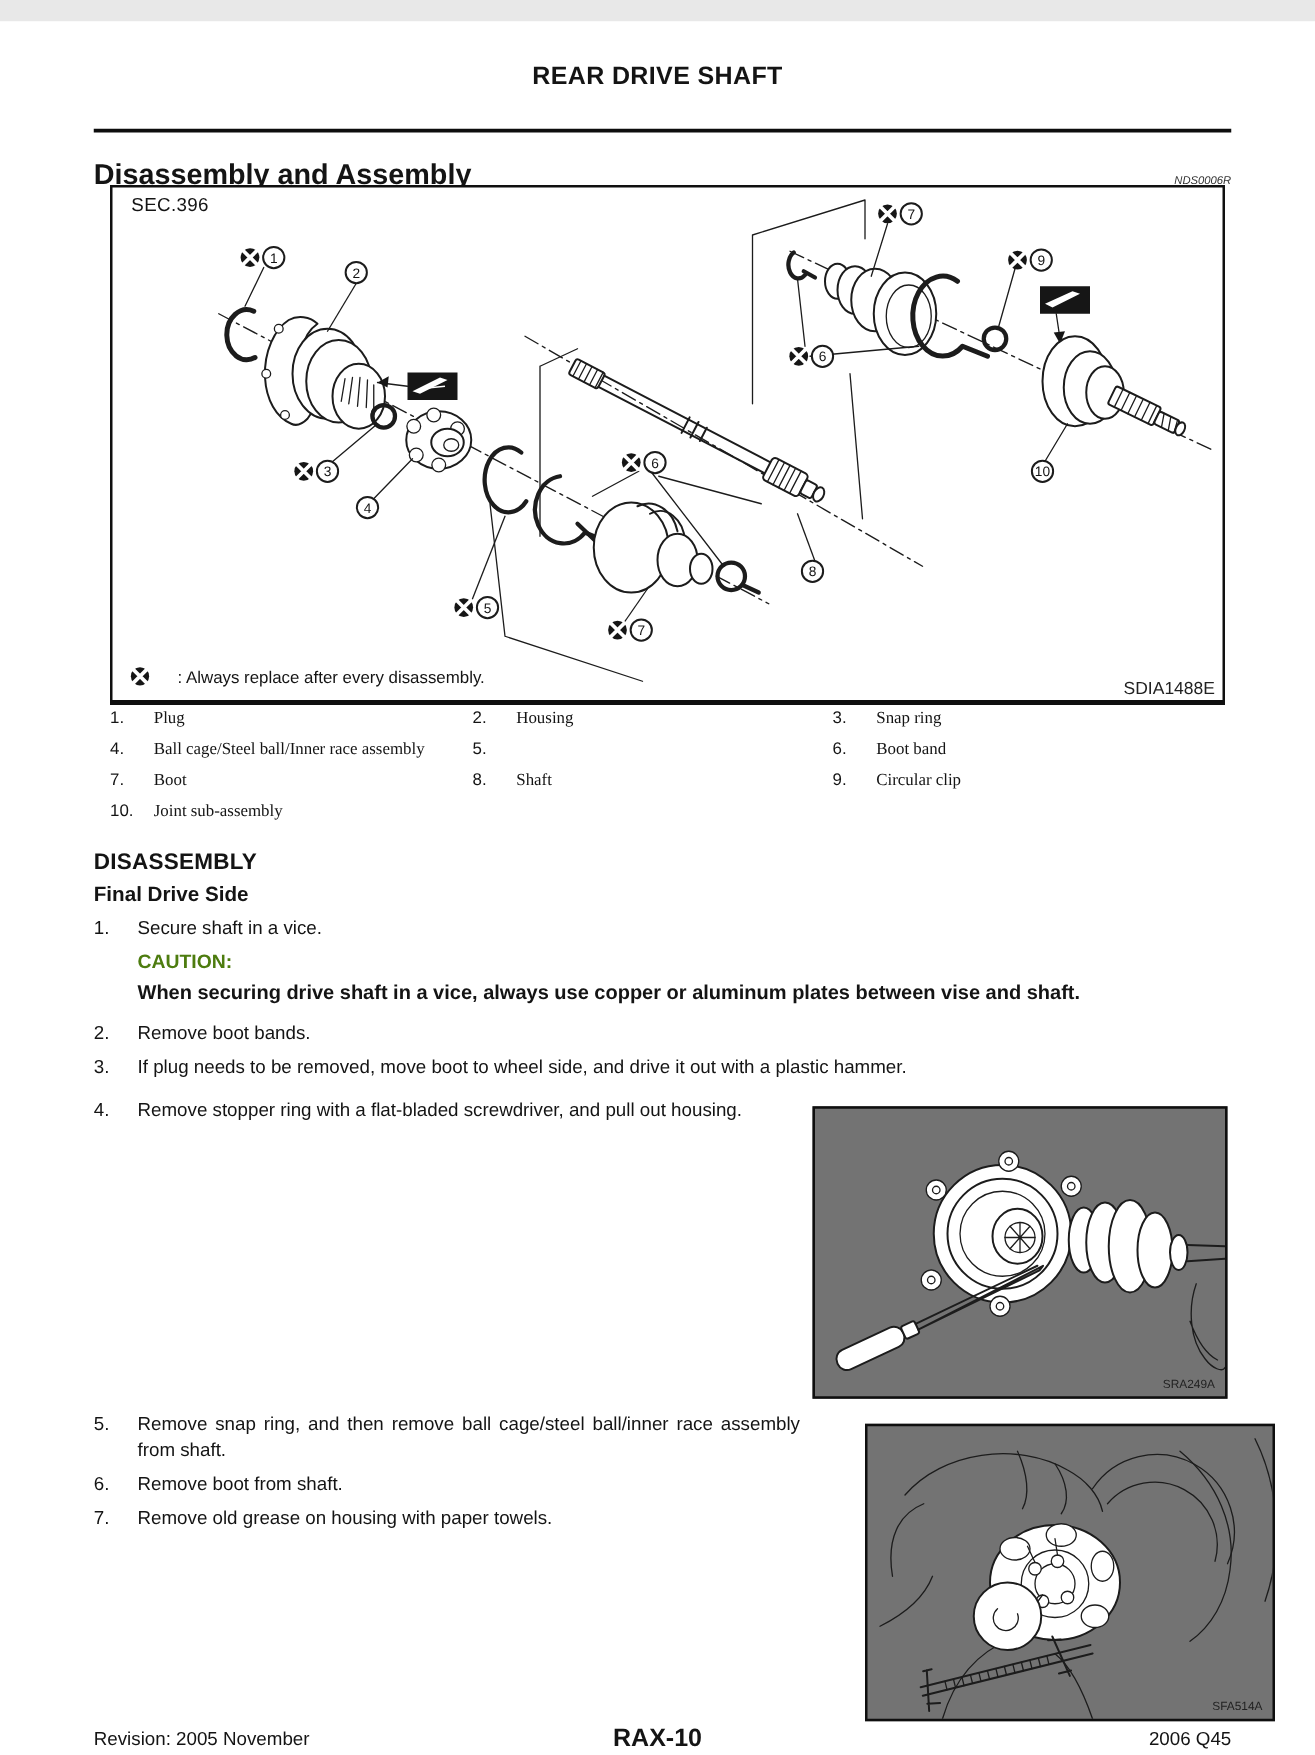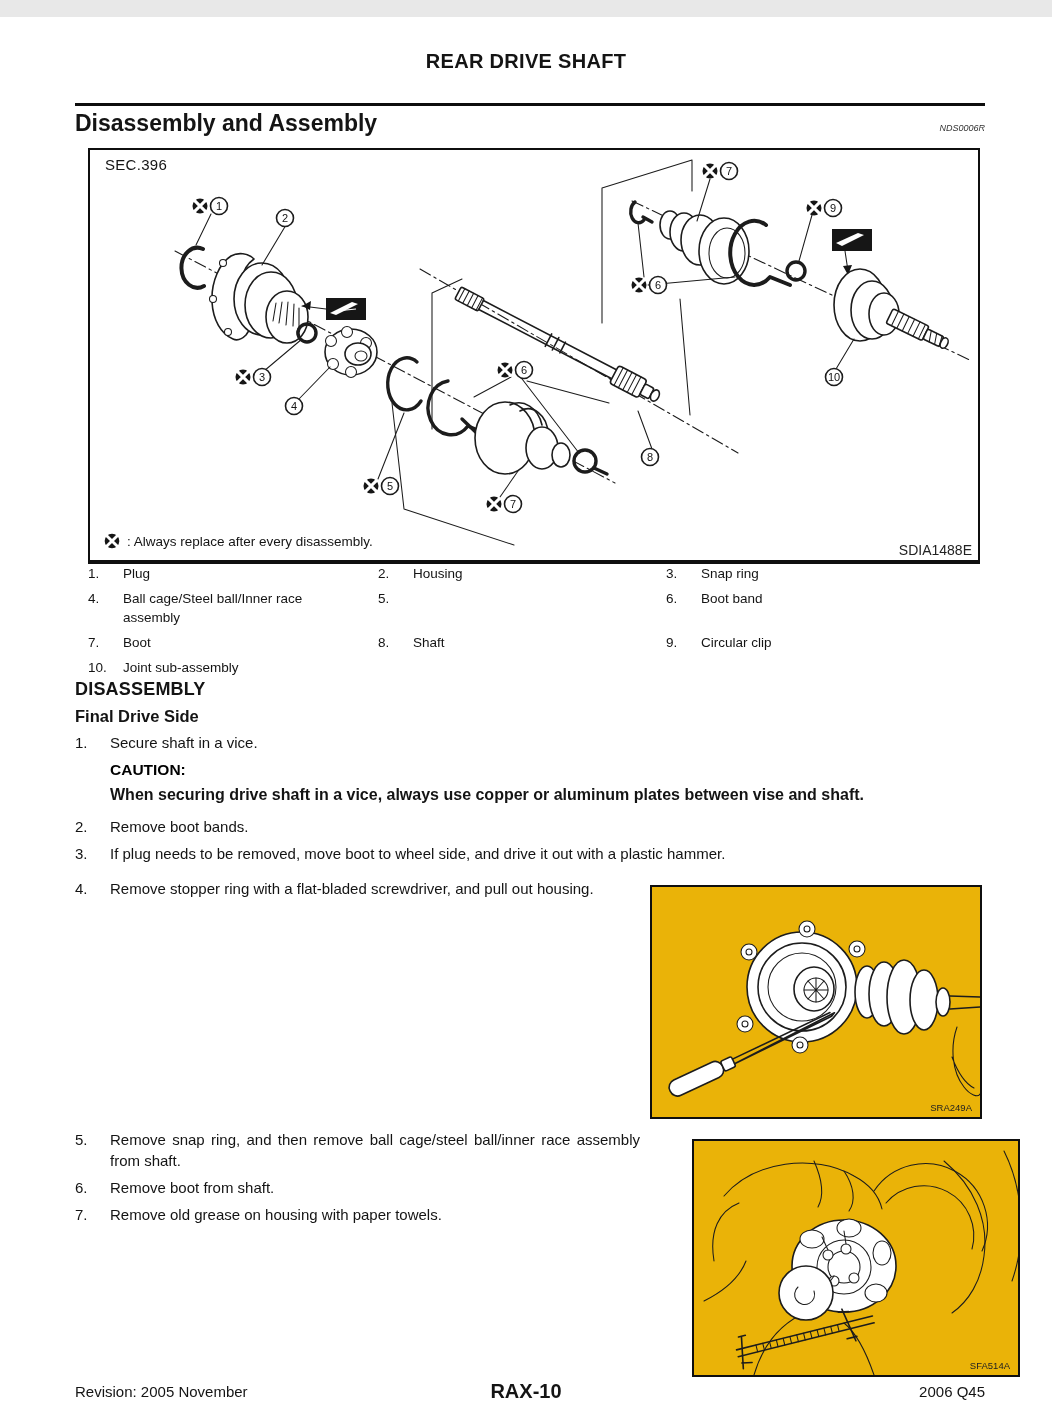--- a/index.html
+++ b/index.html
@@ -6,50 +6,50 @@
   .page{
     position:relative;width:1052px;height:1404px;margin:17px auto;
     background:#ffffff;color:#141414;
     font-family:"Liberation Sans", sans-serif;
     overflow:hidden;
   }
   .abs{position:absolute;}
   
   .doc-title{top:33px;left:0;width:100%;text-align:center;font-size:20px;font-weight:bold;letter-spacing:.3px;}
   .section-bar{top:86px;left:75px;width:910px;border-top:3px solid #0d0d0d;}
-  .section-row{display:flex;justify-content:space-between;align-items:flex-end;padding-top:4px;}
+  .section-row{display:flex;justify-content:space-between;align-items:flex-end;padding-top:20px;}
   .section-title{font-size:23px;font-weight:bold;}
   .section-code{font-size:9px;font-style:italic;color:#333;padding-bottom:4px;}
   
   .figbox{left:88px;top:131px;width:888px;height:410px;border:2px solid #0f0f0f;border-bottom-width:4px;background:#fff;}
   .sec-label{left:15px;top:6px;font-size:15px;letter-spacing:.3px;}
-  .legend{left:14px;bottom:11px;display:flex;align-items:center;gap:7px;font-size:13.5px;}
+  .legend{left:14px;bottom:11px;display:flex;align-items:center;gap:22px;font-size:13.5px;}
   .figcode{right:6px;bottom:2px;font-size:14px;color:#222;}
   .diagram{position:absolute;left:0;top:0;width:100%;height:100%;}
   
   .parts{left:88px;top:547px;width:892px;display:grid;grid-template-columns:290px 288px 1fr;row-gap:6px;column-gap:0;font-size:13.5px;line-height:19px;}
   .part{display:flex;}
   .pnum{flex:0 0 35px;}
-  .plabel{flex:1;padding-right:18px;}
+  .plabel{flex:1;padding-right:18px;font-family:Liberation Serif, serif;}
   
   .h-disassembly{left:75px;top:662px;font-size:18px;font-weight:bold;letter-spacing:.2px;}
   .h-finaldrive{left:75px;top:690px;font-size:16.5px;font-weight:bold;}
   .steps{font-size:15px;line-height:21px;}
   .steps-a{left:75px;top:715px;width:903px;}
   .steps-b{left:75px;top:861px;width:565px;}
   .steps-c{left:75px;top:1112px;width:565px;}
   .step{display:flex;margin-bottom:6px;}
   .snum{flex:0 0 35px;}
   .stext{flex:1;}
   .just .stext{text-align:justify;}
   .caution{margin:3px 0 10px 35px;}
-  .caution-label{color:#000000;font-weight:bold;font-size:15.5px;margin-bottom:4px;}
+  .caution-label{color:#4d7c0f;font-weight:bold;font-size:15.5px;margin-bottom:4px;}
   .caution-text{font-weight:bold;font-size:16px;line-height:21.5px;text-align:justify;width:860px;}
   
-  .subfig{border:2px solid #0f0f0f;background:#eab308;}
+  .subfig{border:2px solid #0f0f0f;background:#737373;}
   .fig1{left:650px;top:868px;width:328px;height:230px;}
   .fig2{left:692px;top:1122px;width:324px;height:234px;text-align:right;}
   .subcode{position:absolute;right:8px;bottom:4px;font-size:9.5px;color:#222;}
   .sketch{position:absolute;left:0;top:0;width:100%;height:100%;}
   
   .footer{left:75px;top:1366px;width:910px;display:flex;justify-content:space-between;align-items:baseline;font-size:15px;}
   .footer-center{position:absolute;left:0;right:0;top:1363px;text-align:center;font-size:20px;font-weight:bold;}
   
   svg .ln{fill:none;stroke:#1c1c1c;stroke-width:1.6;stroke-linecap:round;stroke-linejoin:round;}
   svg .th{stroke-width:3.4;}

